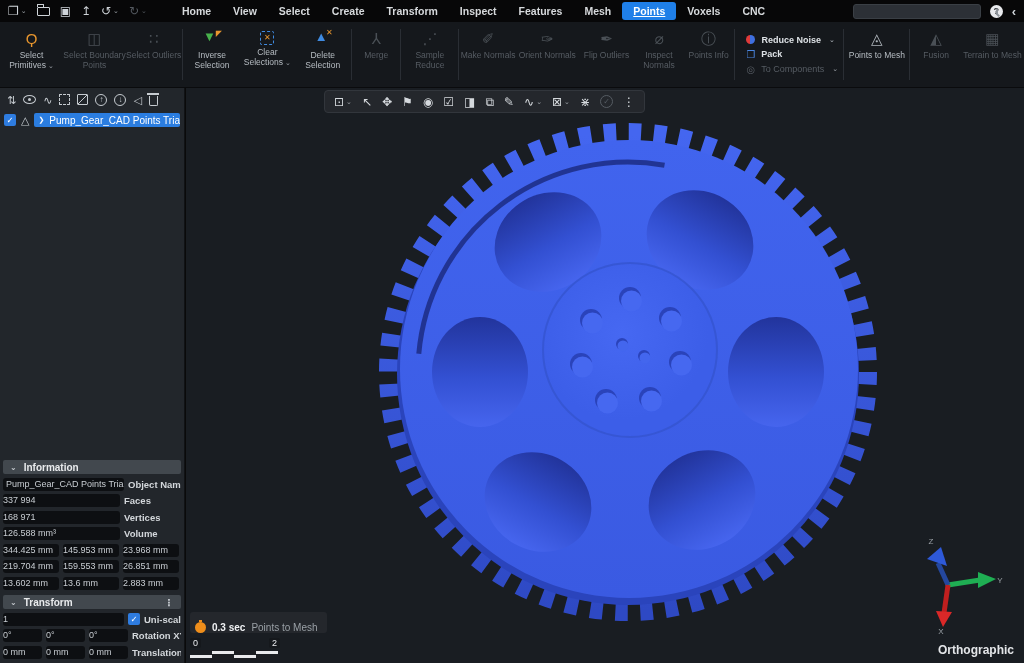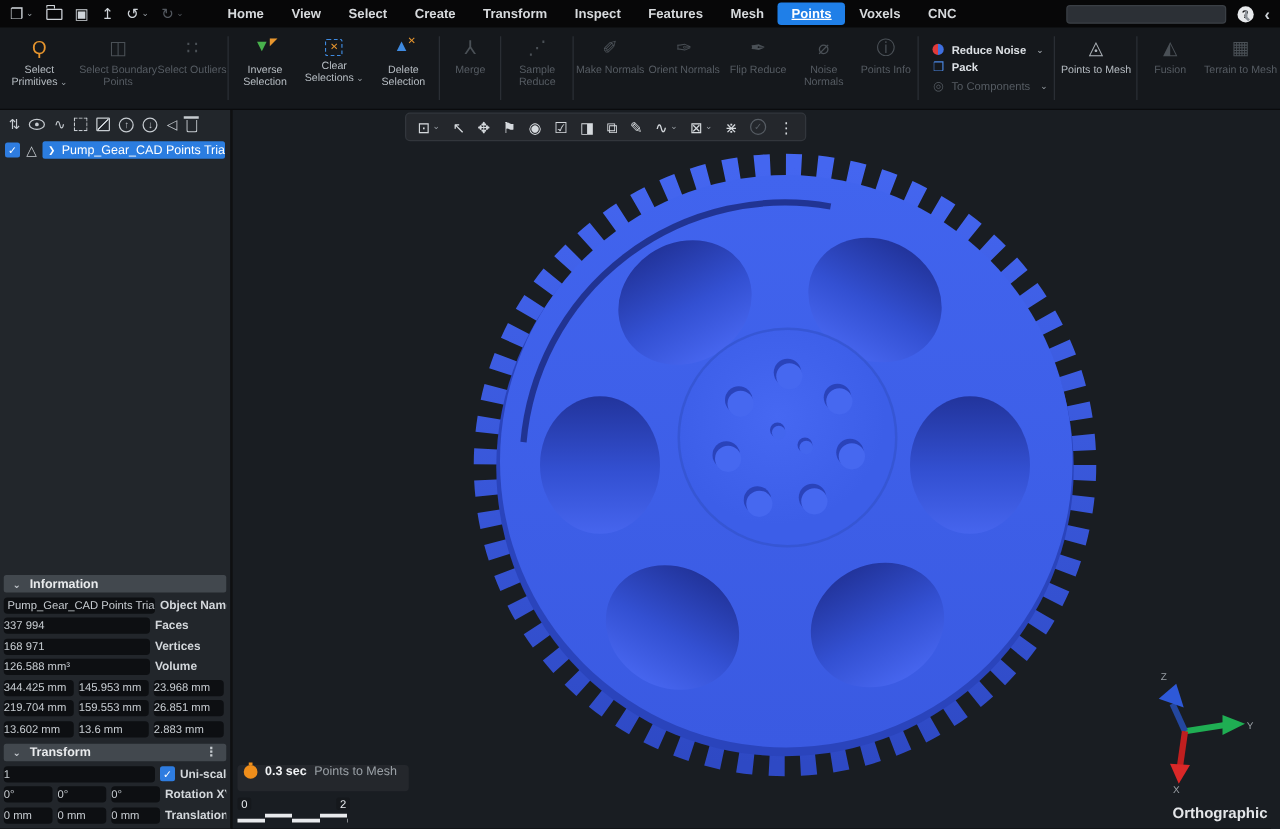--- a/index.html
+++ b/index.html
@@ -103,21 +103,21 @@
   .viewport { position:absolute; top:88px; left:186px; right:0; bottom:0; background:#191d22; overflow:hidden; }
   .vtoolbar { position:absolute; left:138px; top:2px; height:23px; background:#24272c; border:1px solid #32363c;
     border-radius:4px; display:flex; align-items:center; gap:10px; padding:0 9px; color:#d5d9dd; font-size:12px; }
   .vt { display:flex; align-items:center; gap:2px; line-height:1; }
   .vt .g { font-size:12px; } .vt .chev { font-size:7px; color:#9aa0a6; }
   .vt .circle-g { width:13px; height:13px; border:1.2px solid #565c63; border-radius:50%; color:#565c63;
     font-size:8px; display:flex; align-items:center; justify-content:center; }
   .gearsvg { position:absolute; left:192px; top:34px; }
 
   .statusbadge { position:absolute; left:4px; top:524px; height:21px; background:#24272c; border-radius:3px;
-    display:flex; align-items:flex-start; gap:6px; padding:0 9px 0 5px; }
+    display:flex; align-items:flex-end; gap:6px; padding:0 9px 0 5px; }
   .stopwatch { width:11px; height:11px; background:#ef8e1b; border-radius:50%; position:relative; }
   .stopwatch::before { content:''; position:absolute; top:-2.5px; left:4px; width:3px; height:2.5px; background:#ef8e1b; }
   .st-time { color:#f0f2f4; font-size:10px; font-weight:bold; }
   .st-act { color:#9aa0a6; font-size:10px; }
   .scalebar { position:absolute; left:4px; top:550px; width:90px; }
   .sb-nums { display:flex; justify-content:space-between; }
   .sb-num { background:#15181c; color:#e8eaed; font-size:9px; padding:0 3px; border-radius:2px; }
   .ruler { margin-top:3px; width:88px; height:7px; position:relative; }
   .ruler .r1 { position:absolute; top:0; height:3px; width:100%;
     background:repeating-linear-gradient(90deg, transparent 0 22px, #e8eaed 22px 44px); }
@@ -222,25 +222,25 @@
     <div class="rbtn disabled">
       <span class="ricon">✐</span>
       <span class="rlabel">Make Normals</span>
     </div>
     <div class="rbtn w64 disabled">
       <span class="ricon">✑</span>
       <span class="rlabel">Orient Normals</span>
     </div>
     <div class="rbtn disabled">
       <span class="ricon">✒</span>
-      <span class="rlabel">Flip Reduce</span>
+      <span class="rlabel">Flip Outliers</span>
     </div>
     <div class="rbtn w52 disabled">
       <span class="ricon">⌀</span>
-      <span class="rlabel">Noise Normals</span>
+      <span class="rlabel">Inspect Normals</span>
     </div>
     <div class="rbtn w52 disabled">
       <span class="ricon">ⓘ</span>
       <span class="rlabel">Points Info</span>
     </div>
     <div class="rdiv"></div>
     <div class="vstack">
       <div class="vitem">
         <span class="dot-rb"></span>
         <span>Reduce Noise</span>

